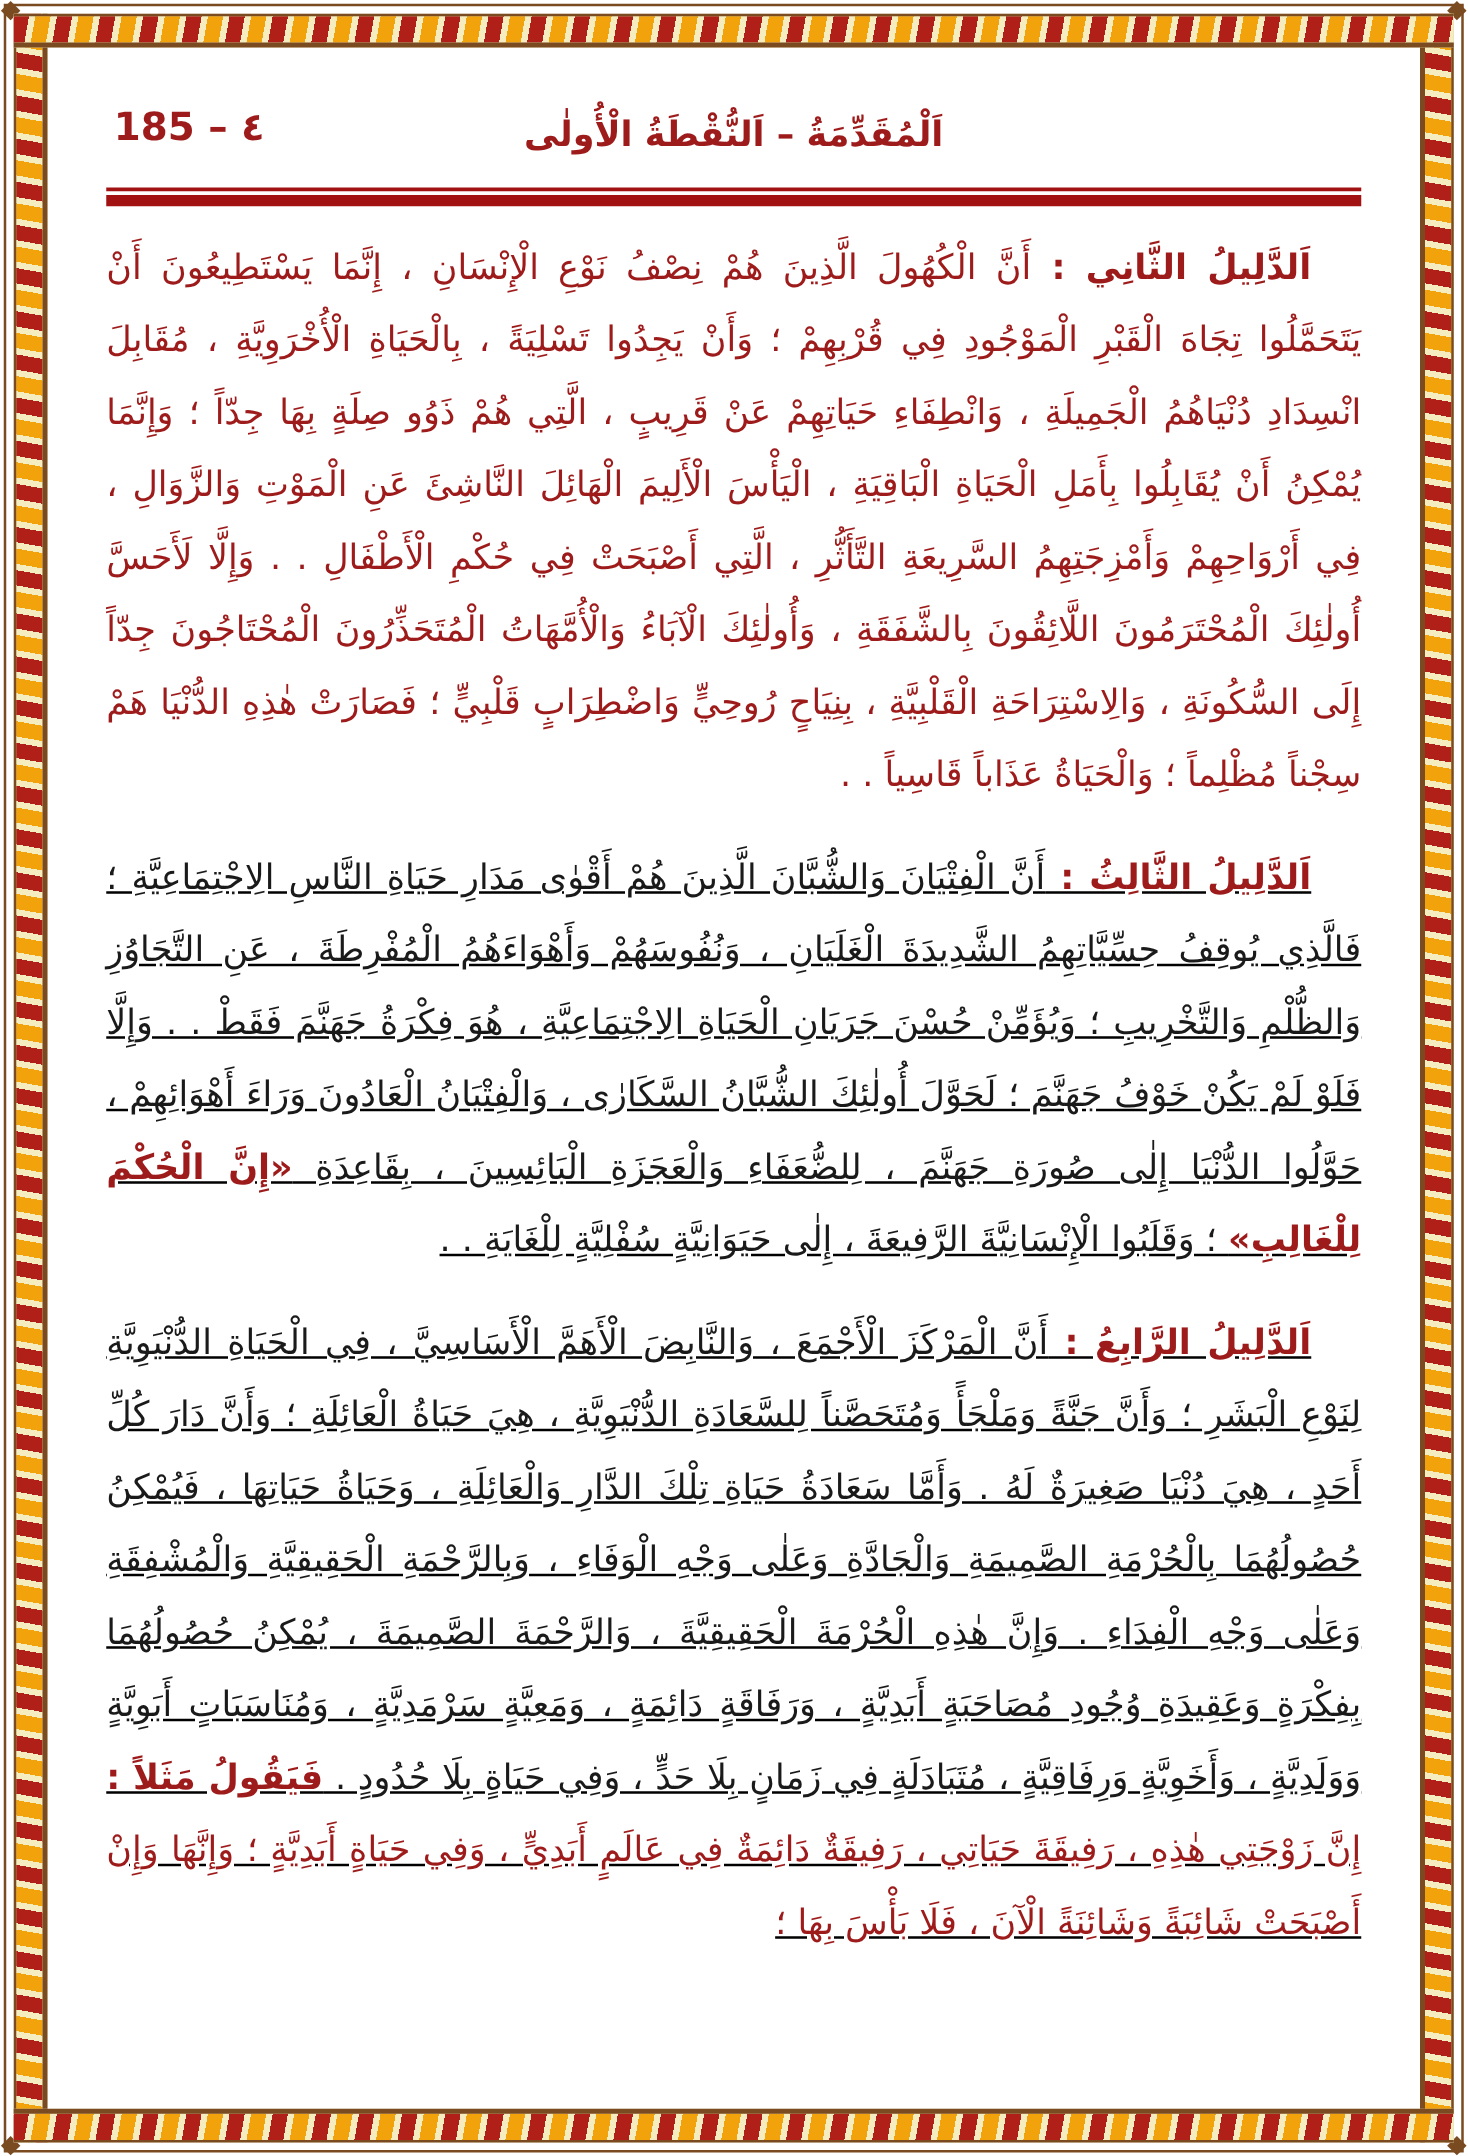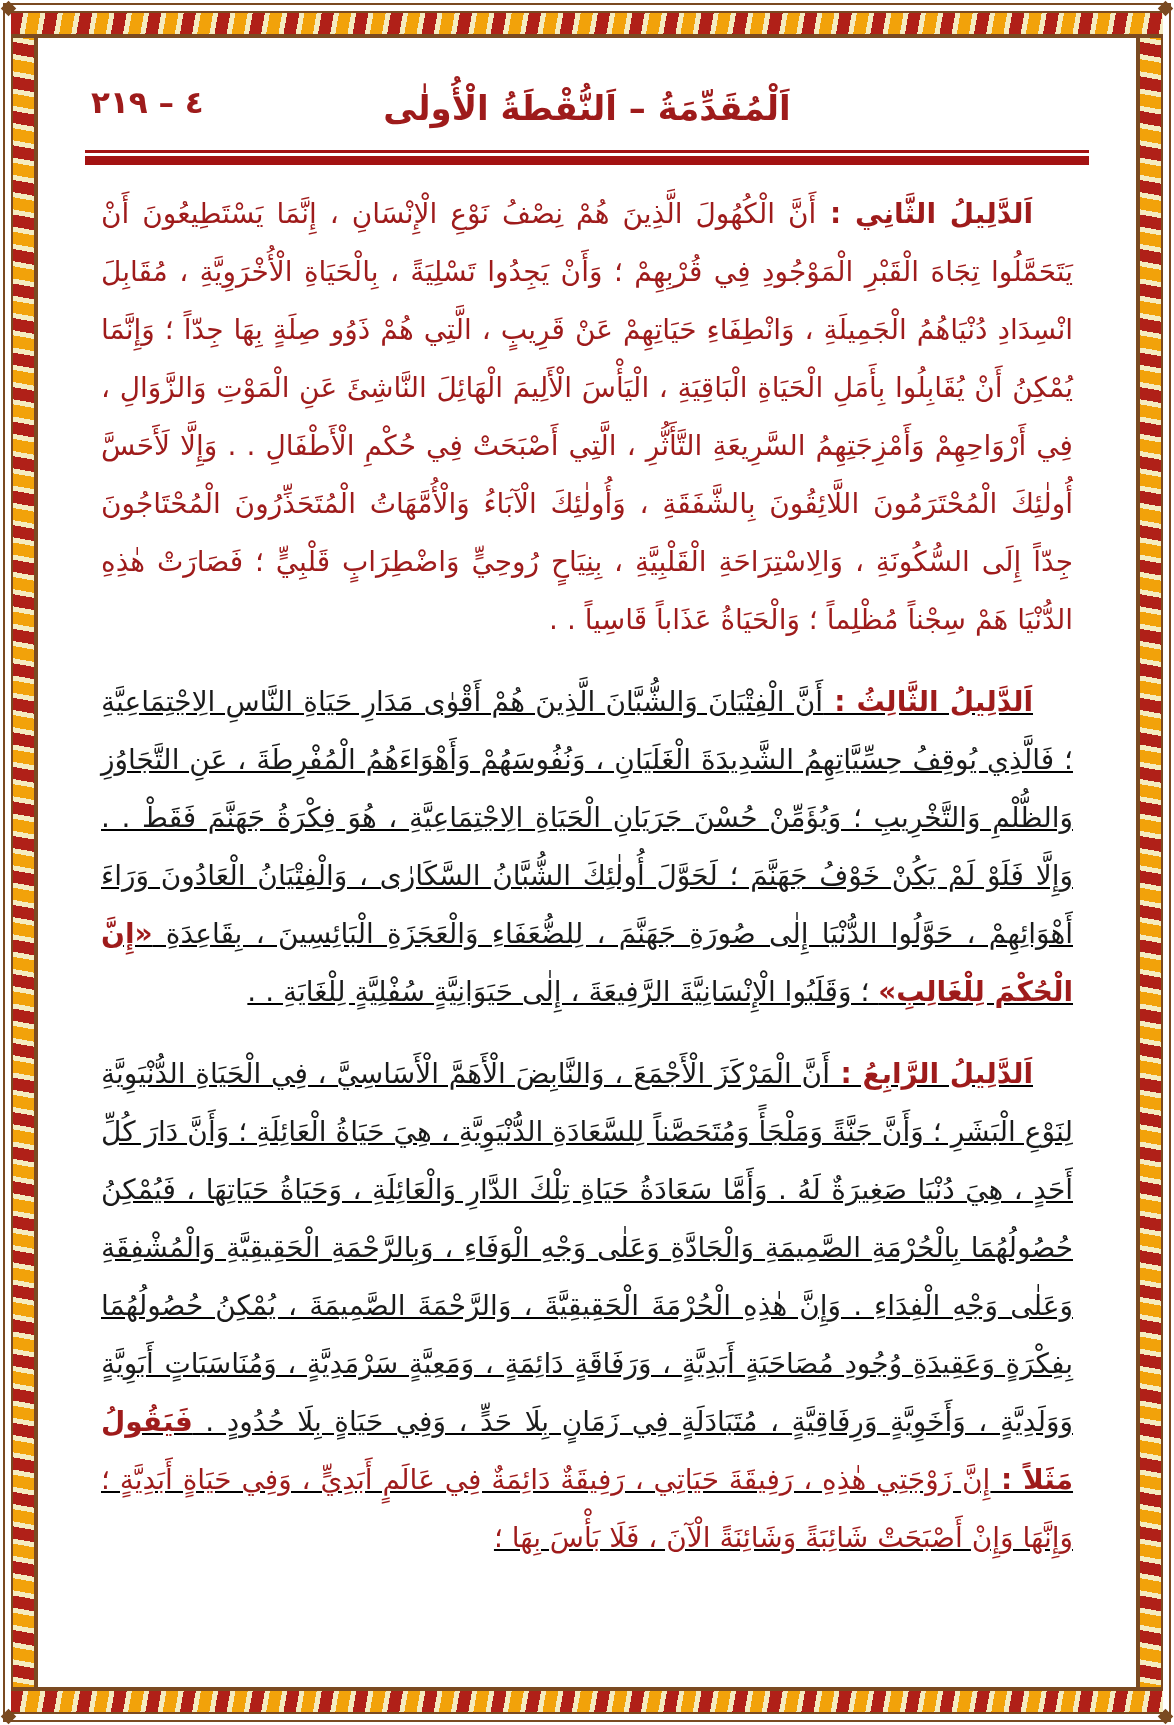--- a/index.html
+++ b/index.html
@@ -32,28 +32,28 @@
   .band-v{top:11px;bottom:11px;width:27px;border-left:2px solid var(--border_brown);border-right:4px solid var(--border_brown);
     background-image:repeating-linear-gradient(190deg,
       var(--band_red) 0 12px, var(--band_cream) 12px 17px,
       var(--band_gold) 17px 29px, var(--band_cream) 29px 34px);}
   .band-left{left:11px;}
   .band-right{right:11px;border-left-width:4px;border-right-width:2px;}
 
   
   .content{position:absolute;left:85px;right:85px;top:46px;bottom:46px;direction:rtl;}
   .page-header{position:relative;margin-top:36px;height:56px;}
-  .page-title{text-align:center;font-size:34px;font-weight:bold;color:var(--accent_red);line-height:52px;}
+  .page-title{text-align:center;font-size:28px;font-weight:bold;color:var(--accent_red);line-height:52px;}
   .page-number{position:absolute;left:6px;top:2px;font-size:31px;font-weight:bold;color:var(--accent_red);direction:rtl;}
   .header-rule{margin-top:12px;}
   .rule-thin{height:3px;background:var(--rule_red);}
   .rule-thick{height:9px;background:var(--rule_red);margin-top:3px;}
 
   .text-body{margin-top:20px;font-size:28px;line-height:58px;text-align:justify;direction:rtl;}
-  .para{margin:16px;text-indent:40px;}
+  .para{margin:0;text-indent:40px;}
   .para + .para{margin-top:24px;text-decoration:underline;}
   .seg-red{color:var(--accent_red);}
   .seg-red-bold{color:var(--accent_red);font-weight:bold;}
   .seg-black{color:var(--text_black);}
 </style>
 </head>
 <body>
 
 <div class="page">
 
@@ -65,21 +65,21 @@
   </div>
   <div class="band band-v band-left"></div>
   <div class="band band-v band-right"></div>
   <div class="band band-h band-top"></div>
   <div class="band band-h band-bottom"></div>
 
   <div class="content">
 
     <div class="page-header">
       <div class="page-title">اَلْمُقَدِّمَةُ – اَلنُّقْطَةُ الْأُولٰى</div>
-      <div class="page-number">٤ – ٢١٩</div>
+      <div class="page-number">٤ – 185</div>
     </div>
 
     <div class="header-rule">
       <div class="rule-thin"></div>
       <div class="rule-thick"></div>
     </div>
 
     <div class="text-body">
         <p class="para"><span class="seg-red-bold">اَلدَّلِيلُ الثَّانِي : </span><span class="seg-red">أَنَّ الْكُهُولَ الَّذِينَ هُمْ نِصْفُ نَوْعِ الْإِنْسَانِ ، إِنَّمَا يَسْتَطِيعُونَ أَنْ يَتَحَمَّلُوا تِجَاهَ الْقَبْرِ الْمَوْجُودِ فِي قُرْبِهِمْ ؛ وَأَنْ يَجِدُوا تَسْلِيَةً ، بِالْحَيَاةِ الْأُخْرَوِيَّةِ ، مُقَابِلَ انْسِدَادِ دُنْيَاهُمُ الْجَمِيلَةِ ، وَانْطِفَاءِ حَيَاتِهِمْ عَنْ قَرِيبٍ ، الَّتِي هُمْ ذَوُو صِلَةٍ بِهَا جِدّاً ؛ وَإِنَّمَا يُمْكِنُ أَنْ يُقَابِلُوا بِأَمَلِ الْحَيَاةِ الْبَاقِيَةِ ، الْيَأْسَ الْأَلِيمَ الْهَائِلَ النَّاشِئَ عَنِ الْمَوْتِ وَالزَّوَالِ ، فِي أَرْوَاحِهِمْ وَأَمْزِجَتِهِمُ السَّرِيعَةِ التَّأَثُّرِ ، الَّتِي أَصْبَحَتْ فِي حُكْمِ الْأَطْفَالِ . . وَإِلَّا لَأَحَسَّ أُولٰئِكَ الْمُحْتَرَمُونَ اللَّائِقُونَ بِالشَّفَقَةِ ، وَأُولٰئِكَ الْآبَاءُ وَالْأُمَّهَاتُ الْمُتَحَذِّرُونَ الْمُحْتَاجُونَ جِدّاً إِلَى السُّكُونَةِ ، وَالِاسْتِرَاحَةِ الْقَلْبِيَّةِ ، بِنِيَاحٍ رُوحِيٍّ وَاضْطِرَابٍ قَلْبِيٍّ ؛ فَصَارَتْ هٰذِهِ الدُّنْيَا هَمْ سِجْناً مُظْلِماً ؛ وَالْحَيَاةُ عَذَاباً قَاسِياً . .</span></p>
         <p class="para"><span class="seg-red-bold">اَلدَّلِيلُ الثَّالِثُ : </span><span class="seg-black">أَنَّ الْفِتْيَانَ وَالشُّبَّانَ الَّذِينَ هُمْ أَقْوٰى مَدَارِ حَيَاةِ النَّاسِ الِاجْتِمَاعِيَّةِ ؛ فَالَّذِي يُوقِفُ حِسِّيَّاتِهِمُ الشَّدِيدَةَ الْغَلَيَانِ ، وَنُفُوسَهُمْ وَأَهْوَاءَهُمُ الْمُفْرِطَةَ ، عَنِ التَّجَاوُزِ وَالظُّلْمِ وَالتَّخْرِيبِ ؛ وَيُؤَمِّنْ حُسْنَ جَرَيَانِ الْحَيَاةِ الِاجْتِمَاعِيَّةِ ، هُوَ فِكْرَةُ جَهَنَّمَ فَقَطْ . . وَإِلَّا فَلَوْ لَمْ يَكُنْ خَوْفُ جَهَنَّمَ ؛ لَحَوَّلَ أُولٰئِكَ الشُّبَّانُ السَّكَارٰى ، وَالْفِتْيَانُ الْعَادُونَ وَرَاءَ أَهْوَائِهِمْ ، حَوَّلُوا الدُّنْيَا إِلٰى صُورَةِ جَهَنَّمَ ، لِلضُّعَفَاءِ وَالْعَجَزَةِ الْبَائِسِينَ ، بِقَاعِدَةِ </span><span class="seg-red-bold">«إِنَّ الْحُكْمَ لِلْغَالِبِ»</span><span class="seg-black"> ؛ وَقَلَبُوا الْإِنْسَانِيَّةَ الرَّفِيعَةَ ، إِلٰى حَيَوَانِيَّةٍ سُفْلِيَّةٍ لِلْغَايَةِ . .</span></p>

